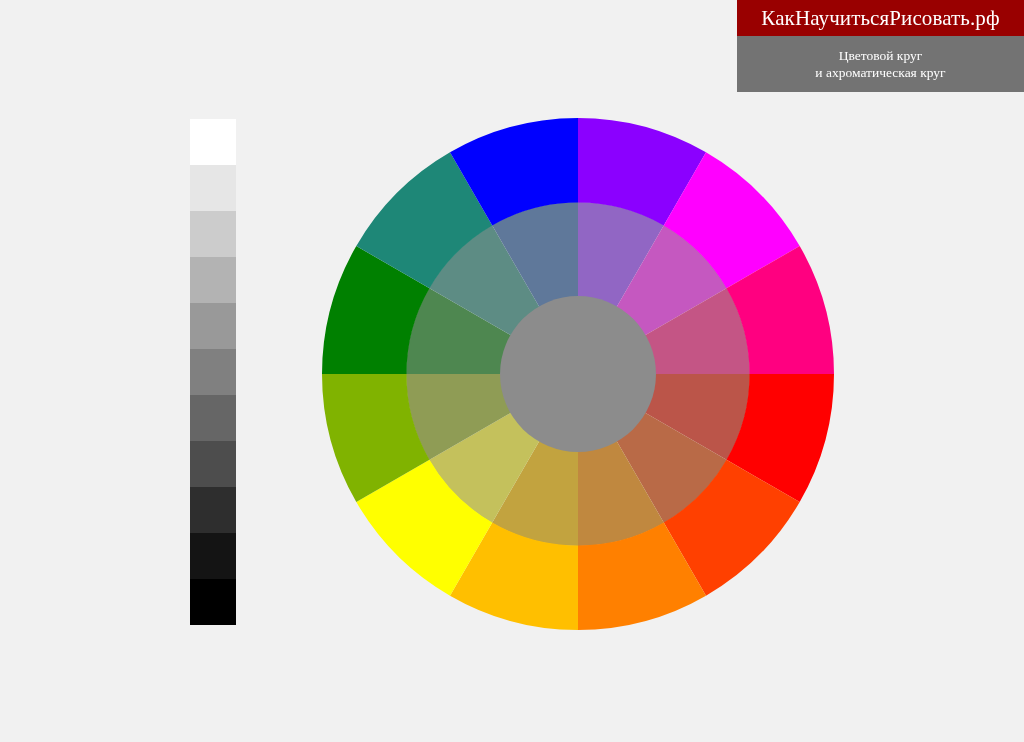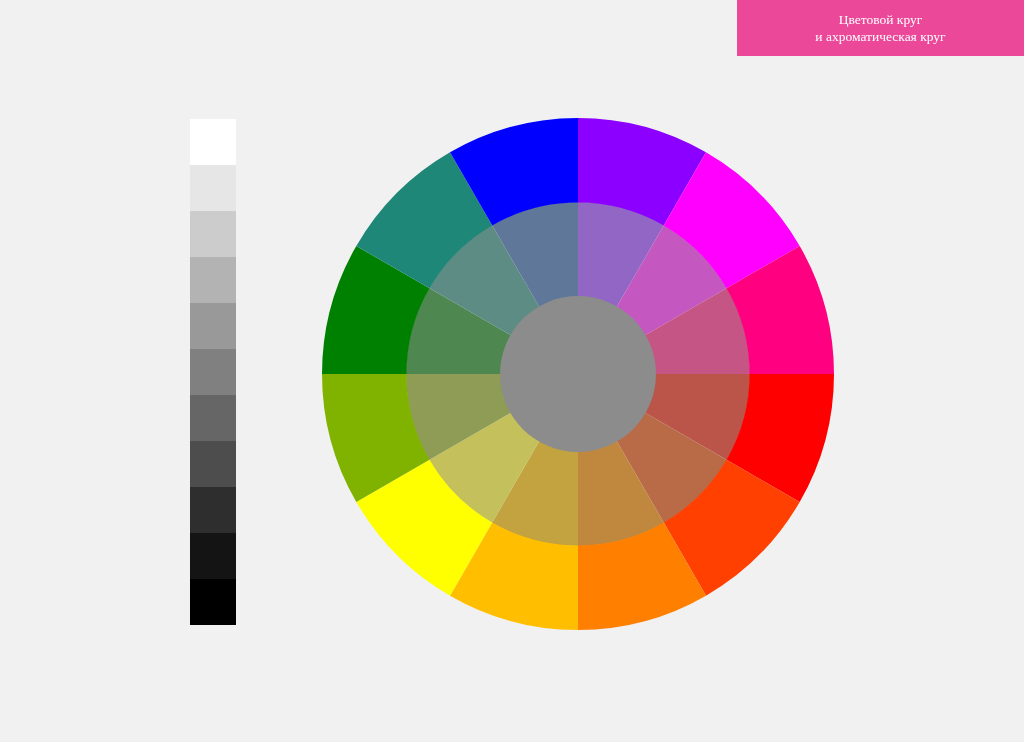--- a/index.html
+++ b/index.html
@@ -35,21 +35,21 @@
   #banner-title {
     color: #ffffff;
     font-size: 21px;
     font-family: "Liberation Serif", serif;
     letter-spacing: 0.1px;
     white-space: nowrap;
   }
   #banner-subtitle-bar {
     width: 100%;
     height: 56px;
-    background: #ec4899;
+    background: #737373;
     display: flex;
     flex-direction: column;
     align-items: center;
     justify-content: center;
     box-sizing: border-box;
   }
   .banner-subtitle-line {
     color: #ffffff;
     font-size: 13.5px;
     line-height: 17px;
@@ -83,20 +83,23 @@
   #color-wheel svg {
     display: block;
     width: 512px;
     height: 512px;
   }
 </style>
 </head>
 <body style="background: rgb(241, 241, 241);">
 
 <div id="banner">
+  <div id="banner-title-bar">
+    <span id="banner-title">КакНаучитьсяРисовать.рф</span>
+  </div>
   <div id="banner-subtitle-bar">
     <span class="banner-subtitle-line">Цветовой круг</span>
     <span class="banner-subtitle-line">и ахроматическая круг</span>
   </div>
 </div>
 
 <div id="gray-scale">
     <div class="gray-swatch" style="background: rgb(255, 255, 255);"></div>
     <div class="gray-swatch" style="background: rgb(230, 230, 230);"></div>
     <div class="gray-swatch" style="background: rgb(204, 204, 204);"></div>

